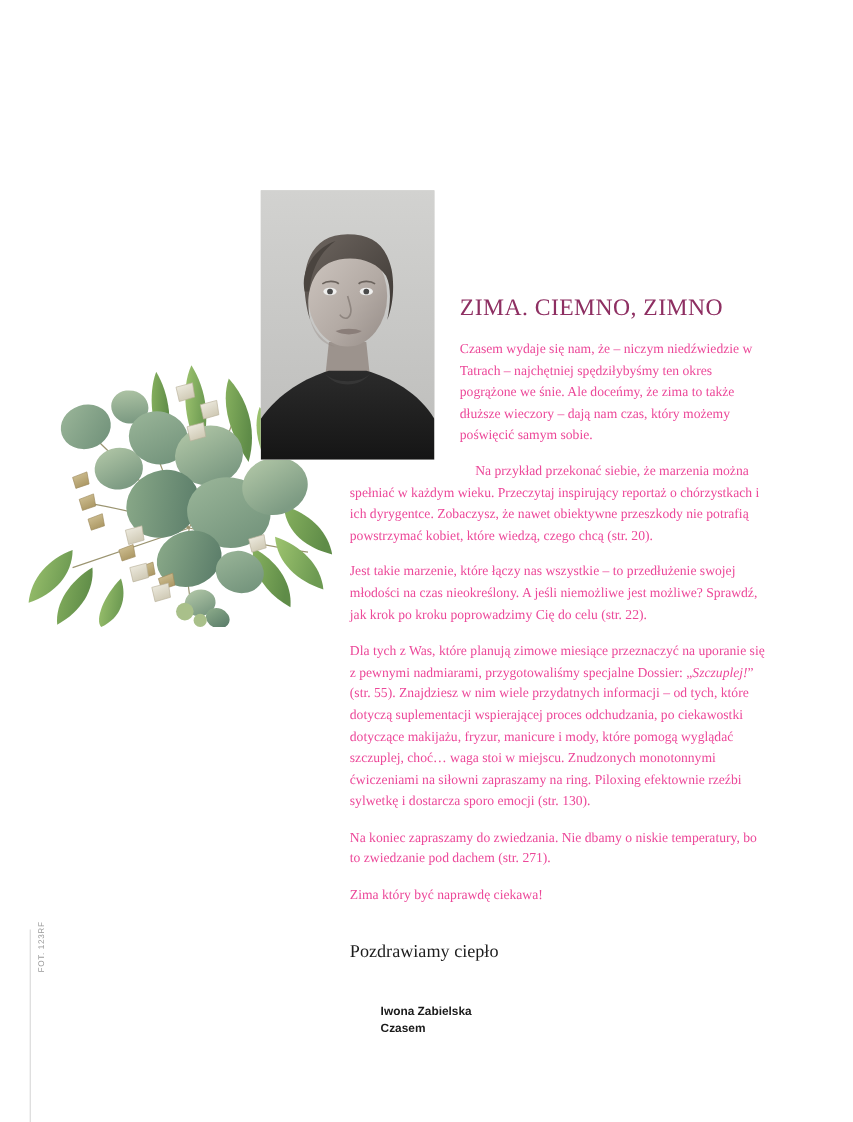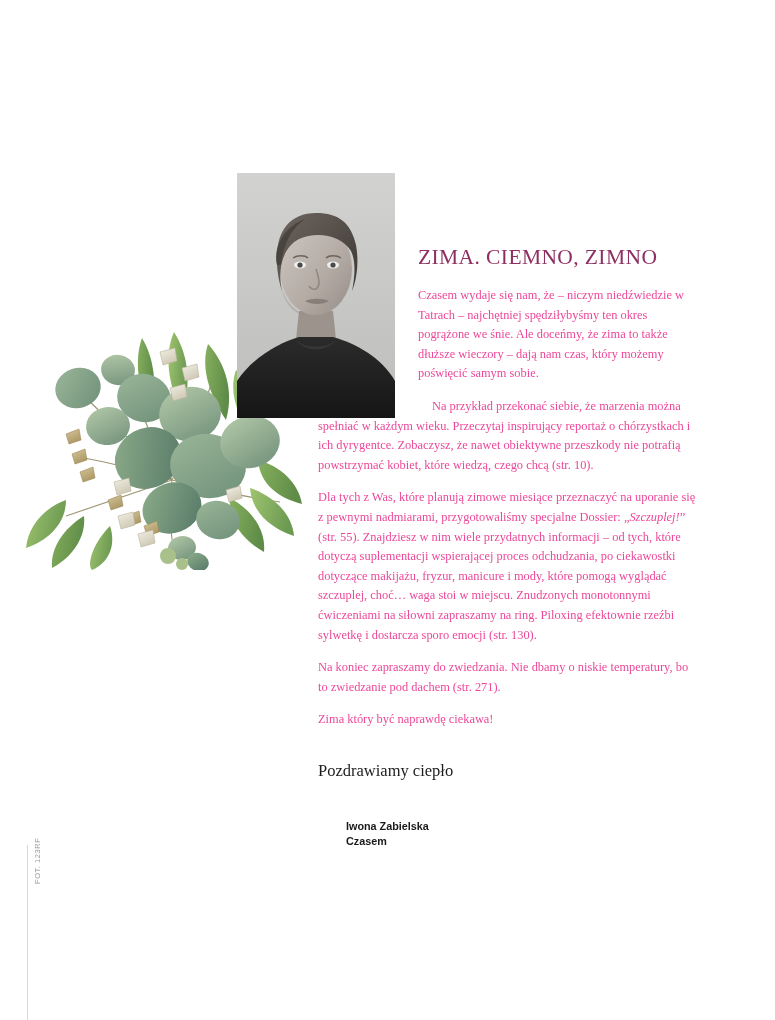--- a/index.html
+++ b/index.html
@@ -59,21 +59,21 @@
     height: 245px;
     overflow: hidden;
     background: #c9c9c7;
   }
   .portrait svg { display: block; width: 100%; height: 100%; }
 
   
   .editorial {
     position: absolute;
     left: 318px;
-    top: 244px;
+    top: 266px;
     width: 382px;
   }
 
   .headline {
     color: #8e2f62;
     font-family: "Liberation Serif", serif;
     font-size: 21.5px;
     line-height: 26px;
     letter-spacing: 0.4px;
     margin: 0 0 16px 0;
@@ -269,22 +269,23 @@
 </div>
 
 <div class="editorial">
 
   <h1 class="headline">
     <span class="hl-line">ZIMA. CIEMNO, ZIMNO</span>
   </h1>
 
   <p class="para narrow">Czasem wydaje się nam, że – niczym niedźwiedzie w Tatrach – najchętniej spędziłybyśmy ten okres pogrążone we śnie. Ale doceńmy, że zima to także dłuższe wieczory – dają nam czas, który możemy poświęcić samym sobie.</p>
 
-  <p class="para indent-first">Na przykład przekonać siebie, że marzenia można spełniać w każdym wieku. Przeczytaj inspirujący reportaż o chórzystkach i ich dyrygentce. Zobaczysz, że nawet obiektywne przeszkody nie potrafią powstrzymać kobiet, które wiedzą, czego chcą (str. 10).</p>
-
+  <p class="para indent-first">Na przykład przekonać siebie, że marzenia można spełniać w każdym wieku. Przeczytaj inspirujący reportaż o chórzystkach i ich dyrygentce. Zobaczysz, że nawet obiektywne przeszkody nie potrafią powstrzymać kobiet, które wiedzą, czego chcą (str. 20).</p>
+
+  <p class="para">Jest takie marzenie, które łączy nas wszystkie – to przedłużenie swojej młodości na czas nieokreślony. A jeśli niemożliwe jest możliwe? Sprawdź, jak krok po kroku poprowadzimy Cię do celu (str. 22).</p>
 
   <p class="para"><span>Dla tych z Was, które planują zimowe miesiące przeznaczyć na uporanie się z pewnymi nadmiarami, przygotowaliśmy specjalne Dossier: „</span><em>Szczuplej!</em><span>” (str. 55). Znajdziesz w nim wiele przydatnych informacji – od tych, które dotyczą suplementacji wspierającej proces odchudzania, po ciekawostki dotyczące makijażu, fryzur, manicure i mody, które pomogą wyglądać szczuplej, choć… waga stoi w miejscu. Znudzonych monotonnymi ćwiczeniami na siłowni zapraszamy na ring. Piloxing efektownie rzeźbi sylwetkę i dostarcza sporo emocji (str. 130).</span></p>
 
   <p class="para">Na koniec zapraszamy do zwiedzania. Nie dbamy o niskie temperatury, bo to zwiedzanie pod dachem (str. 271).</p>
 
   <p class="para">Zima który być naprawdę ciekawa!</p>
 
   <p class="signoff">Pozdrawiamy ciepło</p>
 
   <div class="byline">

